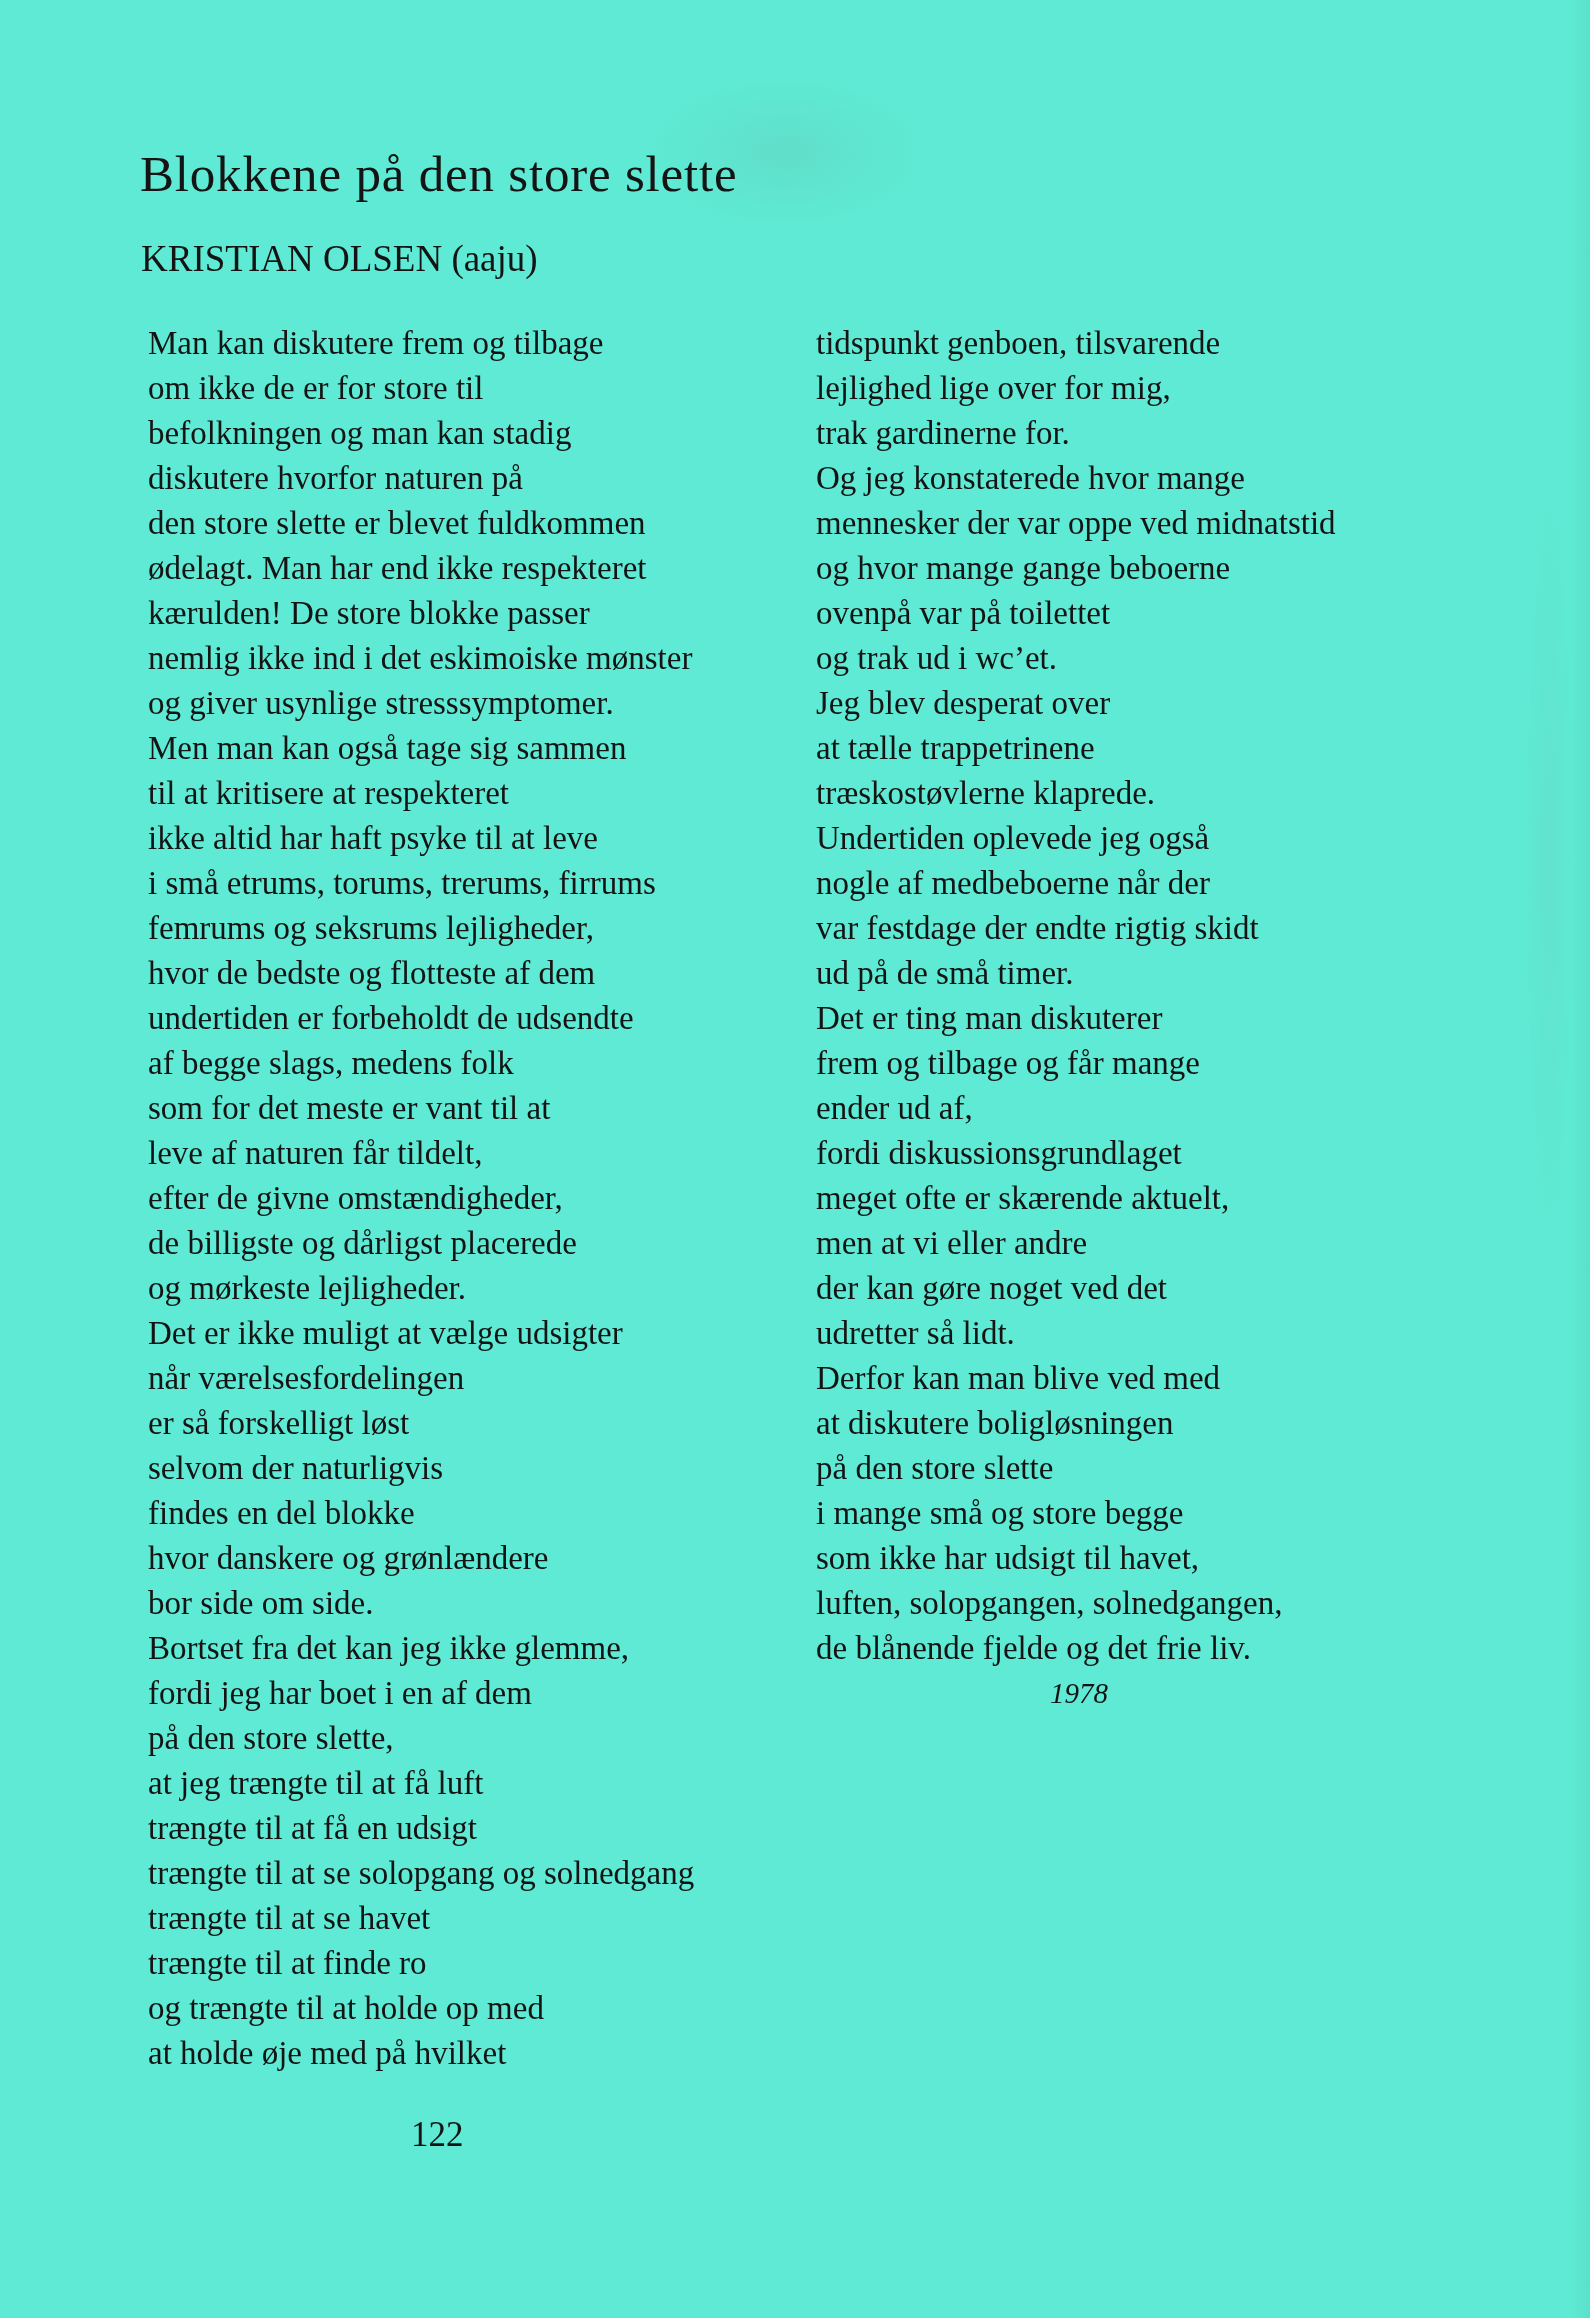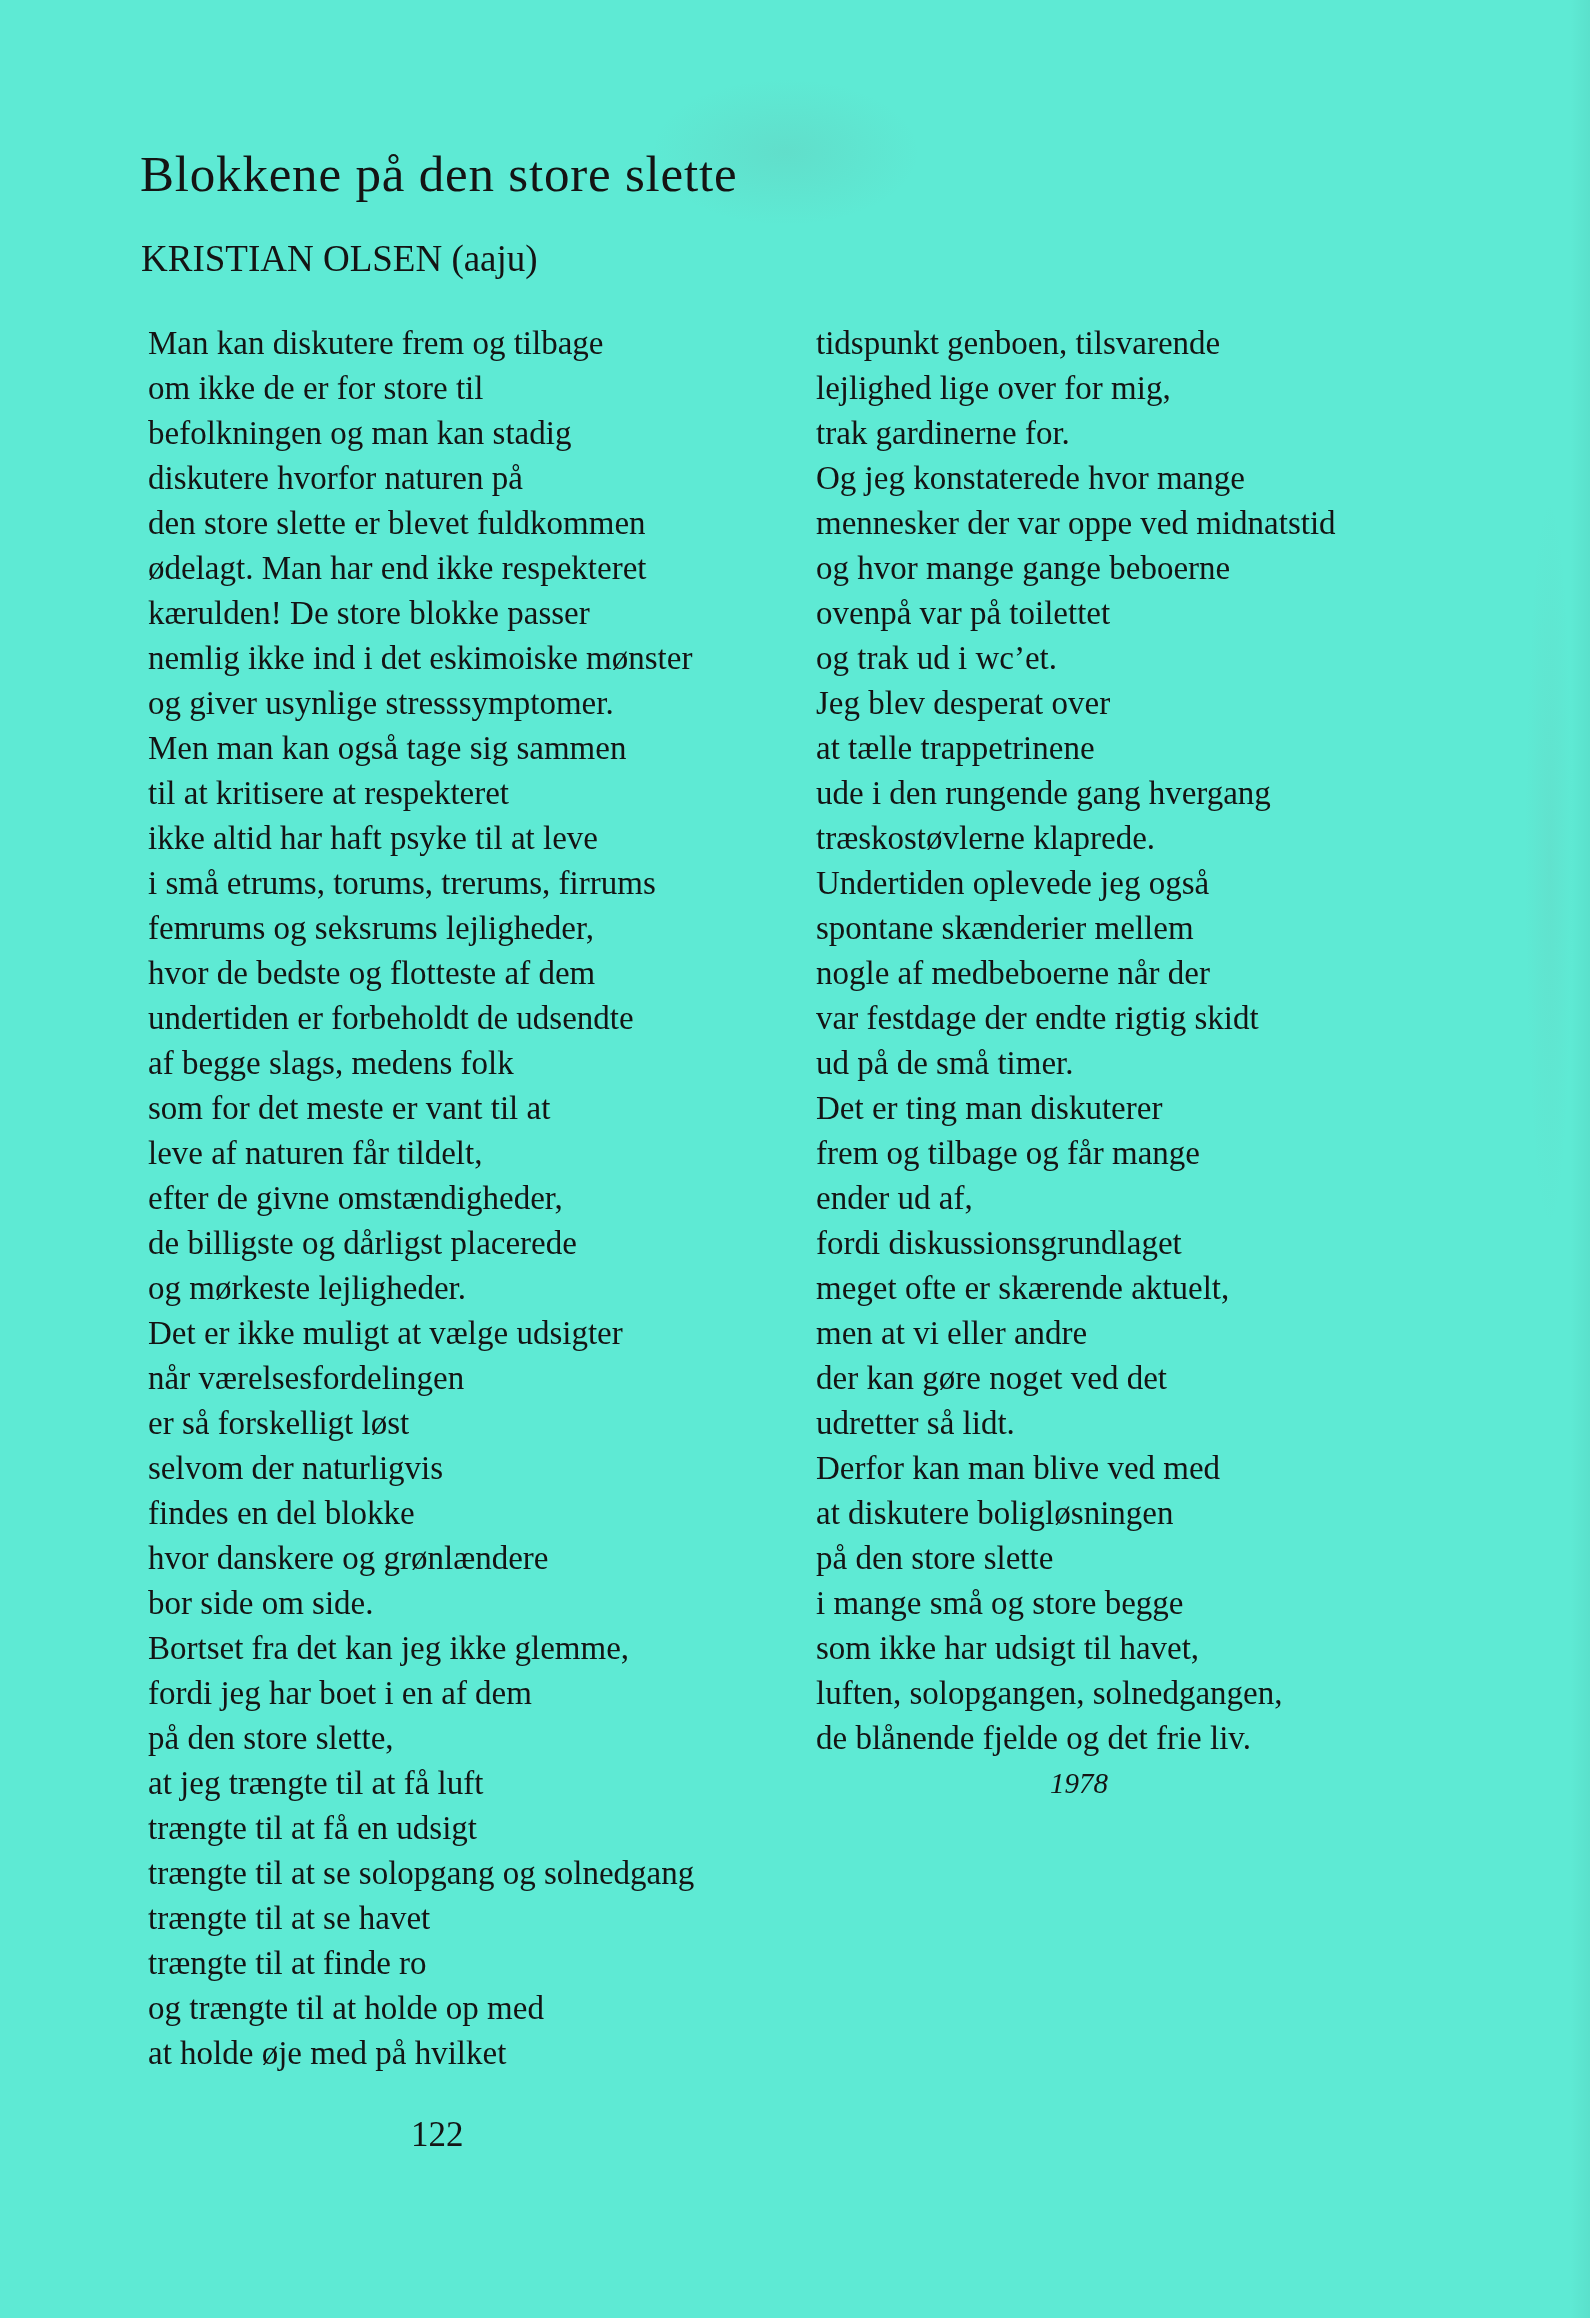--- a/index.html
+++ b/index.html
@@ -139,24 +139,22 @@
     <div class="line">tidspunkt genboen, tilsvarende</div>
     <div class="line">lejlighed lige over for mig,</div>
     <div class="line">trak gardinerne for.</div>
     <div class="line">Og jeg konstaterede hvor mange</div>
     <div class="line">mennesker der var oppe ved midnatstid</div>
     <div class="line">og hvor mange gange beboerne</div>
     <div class="line">ovenpå var på toilettet</div>
     <div class="line">og trak ud i wc’et.</div>
     <div class="line">Jeg blev desperat over</div>
     <div class="line">at tælle trappetrinene</div>
-    <div class="line">ude i den rungende gang hvergang</div>
     <div class="line">træskostøvlerne klaprede.</div>
     <div class="line">Undertiden oplevede jeg også</div>
-    <div class="line">spontane skænderier mellem</div>
     <div class="line">nogle af medbeboerne når der</div>
     <div class="line">var festdage der endte rigtig skidt</div>
     <div class="line">ud på de små timer.</div>
     <div class="line">Det er ting man diskuterer</div>
     <div class="line">frem og tilbage og får mange</div>
     <div class="line">ender ud af,</div>
     <div class="line">fordi diskussionsgrundlaget</div>
     <div class="line">meget ofte er skærende aktuelt,</div>
     <div class="line">men at vi eller andre</div>
     <div class="line">der kan gøre noget ved det</div>

